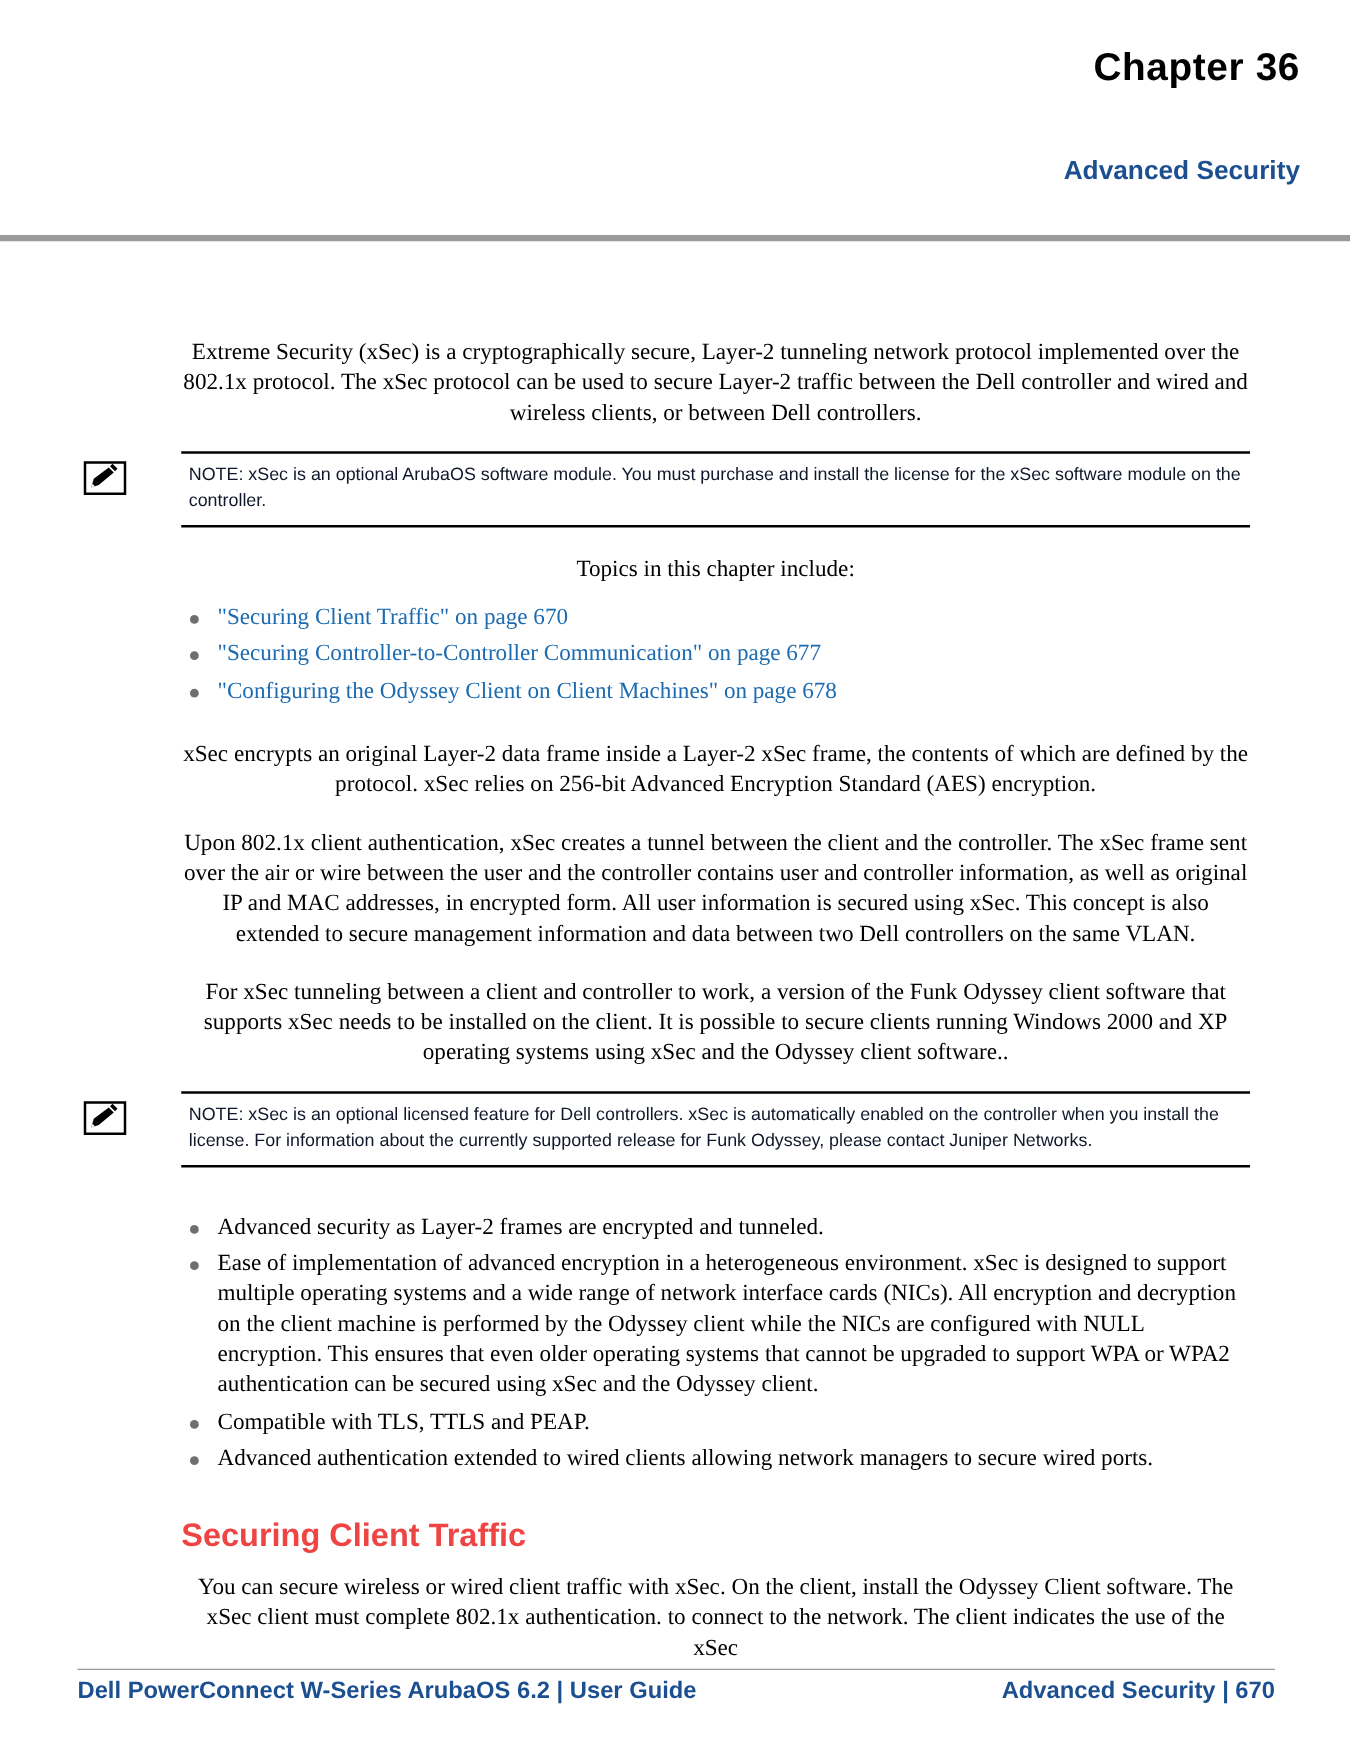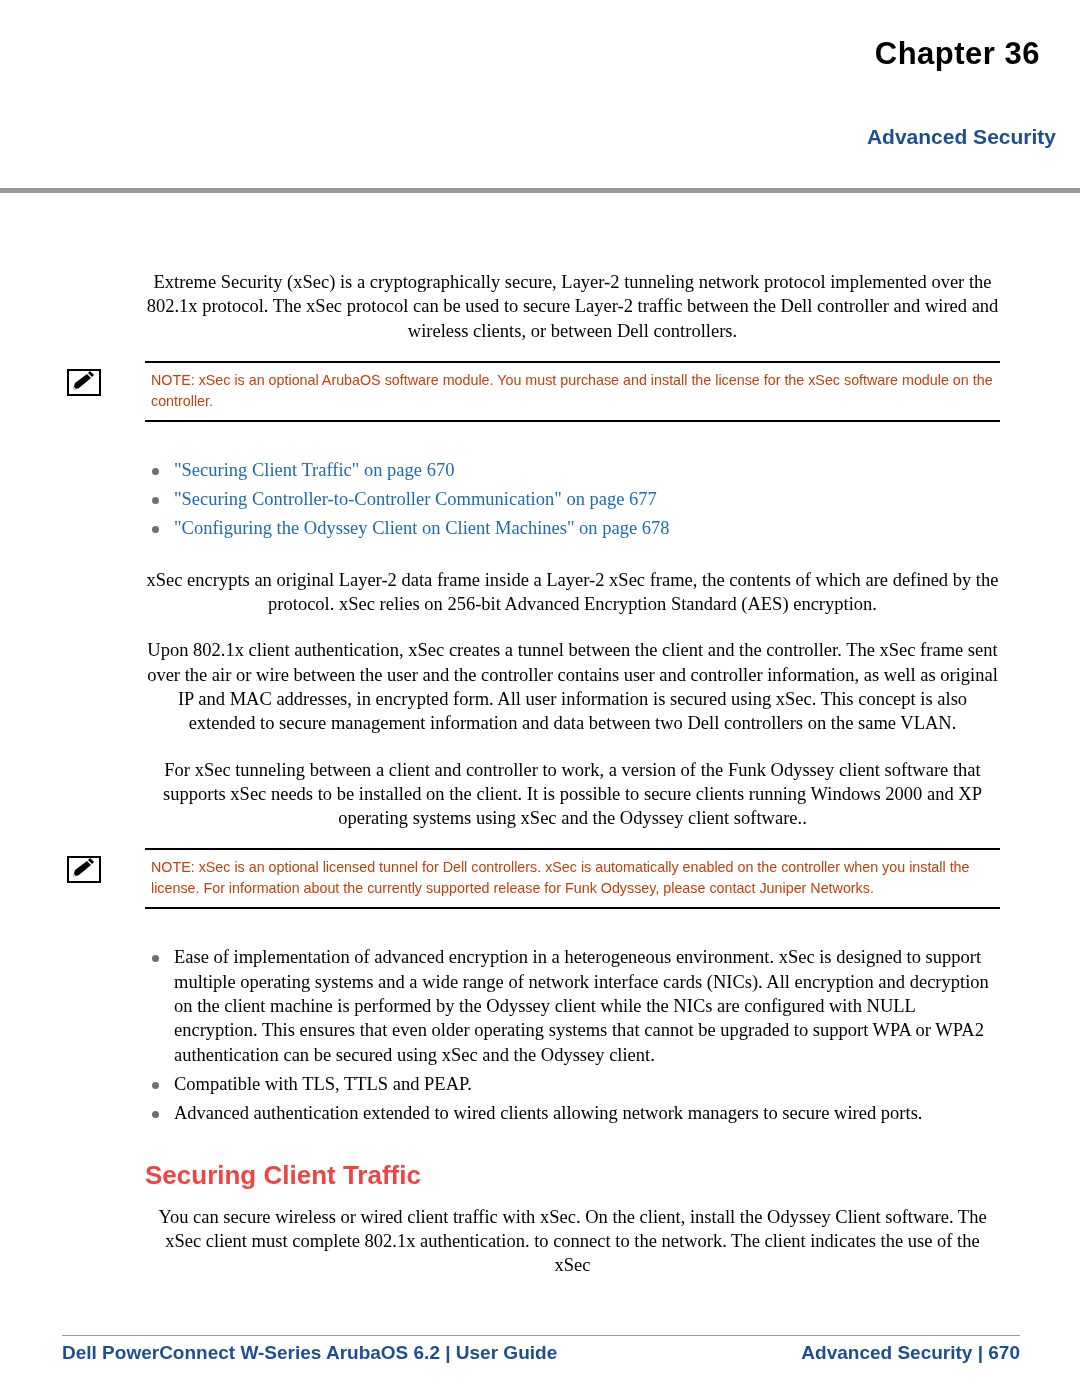--- a/index.html
+++ b/index.html
@@ -30,21 +30,21 @@
     text-align: right;
     font-family: "Liberation Sans", sans-serif;
     font-weight: bold;
     font-size: 31px;
     letter-spacing: 0.5px;
     color: #000;
   }
   .chapter-subtitle {
     position: absolute;
     top: 125px;
-    left: 16px;
+    left: 0;
     width: 1040px;
     text-align: right;
     font-family: "Liberation Sans", sans-serif;
     font-weight: bold;
     font-size: 21px;
     color: #1c4f8f;
   }
   .header-rule {
     position: absolute;
     top: 188px;
@@ -79,21 +79,21 @@
   .note .rule {
     height: 2px;
     background: #000;
     width: 855px;
   }
   .note .note-body {
     font-family: "Liberation Sans", sans-serif;
     font-size: 14.3px;
     line-height: 21px;
     padding: 7px 0 8px 6px;
-    color: #c2410c;
+    color: #0f172a;
   }
   .note-icon {
     position: absolute;
     left: -78px;
     top: 8px;
     width: 34px;
     height: 27px;
     border: 2px solid #000;
     box-sizing: border-box;
     background: #fff;
@@ -179,20 +179,21 @@
           <path d="M19 2 L23 6 L25 4 L21 0 Z" fill="#000"></path>
           <path d="M4 19 L7 18 L5 16 Z" fill="#fff"></path>
         </svg>
       </div>
       <div class="rule"></div>
       <div class="note-body">NOTE: xSec is an optional ArubaOS software module. You must purchase and install the license for the xSec software module on the controller.</div>
       <div class="rule"></div>
     </div>
 
     <div class="gap-m"></div>
+    <p class="para">Topics in this chapter include:</p>
     <div class="gap-s"></div>
     <ul class="bullets">
       <li><span class="xref">"Securing Client Traffic" on page 670</span></li>
       <li><span class="xref">"Securing Controller-to-Controller Communication" on page 677</span></li>
       <li><span class="xref">"Configuring the Odyssey Client on Client Machines" on page 678</span></li>
     </ul>
 
     <div class="gap-m"></div>
     <p class="para">xSec encrypts an original Layer-2 data frame inside a Layer-2 xSec frame, the contents of which are defined by the protocol. xSec relies on 256-bit Advanced Encryption Standard (AES) encryption.</p>
 
@@ -204,27 +205,28 @@
 
     <div class="note">
       <div class="note-icon">
         <svg width="30" height="23" viewBox="0 0 30 23">
           <path d="M4 19 L6 12 L18 3 L22 7 L10 17 Z" fill="#000"></path>
           <path d="M19 2 L23 6 L25 4 L21 0 Z" fill="#000"></path>
           <path d="M4 19 L7 18 L5 16 Z" fill="#fff"></path>
         </svg>
       </div>
       <div class="rule"></div>
-      <div class="note-body">NOTE: xSec is an optional licensed tunnel for  Dell controllers. xSec is automatically enabled on the controller when you install the license. For information about the currently supported release for Funk Odyssey, please contact Juniper Networks.</div>
+      <div class="note-body">NOTE: xSec is an optional licensed feature for  Dell controllers. xSec is automatically enabled on the controller when you install the license. For information about the currently supported release for Funk Odyssey, please contact Juniper Networks.</div>
       <div class="rule"></div>
     </div>
 
     <div class="gap-m"></div>
     <div class="gap-s"></div>
     <ul class="bullets">
+      <li><span>Advanced security as Layer-2 frames are encrypted and tunneled.</span></li>
       <li><span>Ease of implementation of advanced encryption in a heterogeneous environment. xSec is designed to support multiple operating systems and a wide range of network interface cards (NICs). All encryption and decryption on the client machine is performed by the Odyssey client while the NICs are configured with NULL encryption. This ensures that even older operating systems that cannot be upgraded to support WPA or WPA2 authentication can be secured using xSec and the Odyssey client.</span></li>
       <li><span>Compatible with TLS, TTLS and PEAP.</span></li>
       <li><span>Advanced authentication extended to wired clients allowing network managers to secure wired ports.</span></li>
     </ul>
 
     <h2 class="section">Securing Client Traffic</h2>
     <p class="para">You can secure wireless or wired client traffic with xSec. On the client, install the Odyssey Client software. The xSec client must complete 802.1x authentication. to connect to the network. The client indicates the use of the xSec</p>
 
   </div>
 

